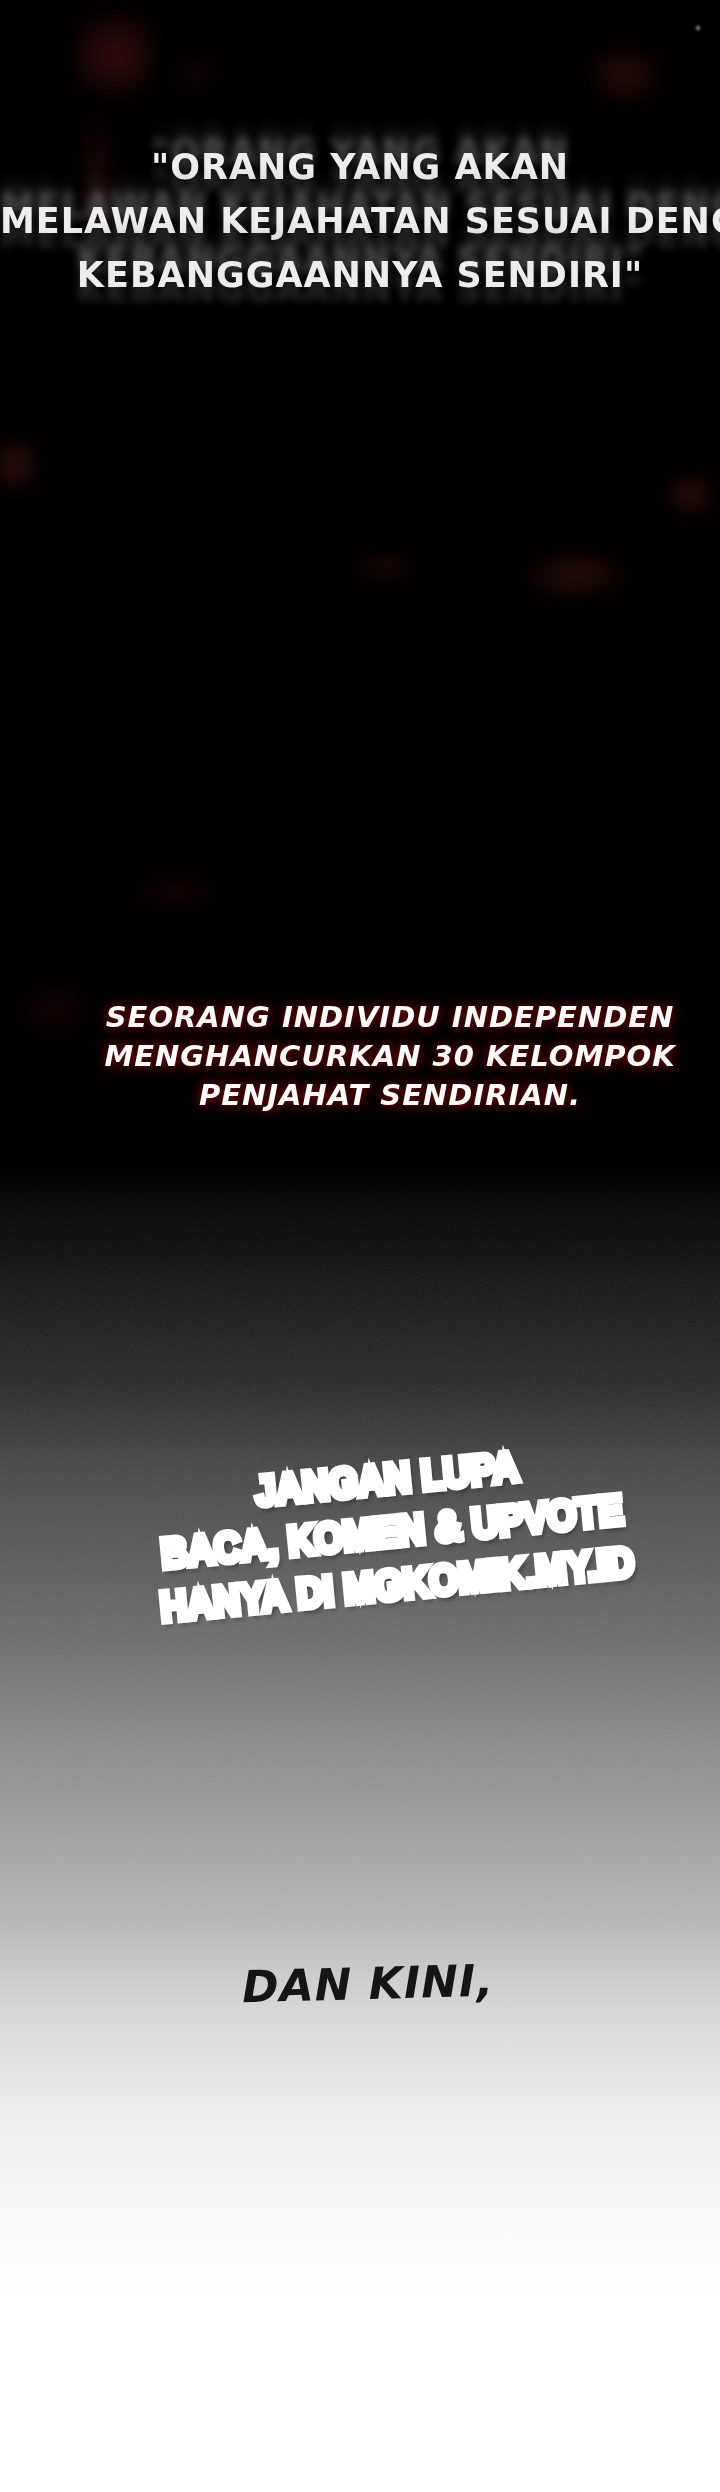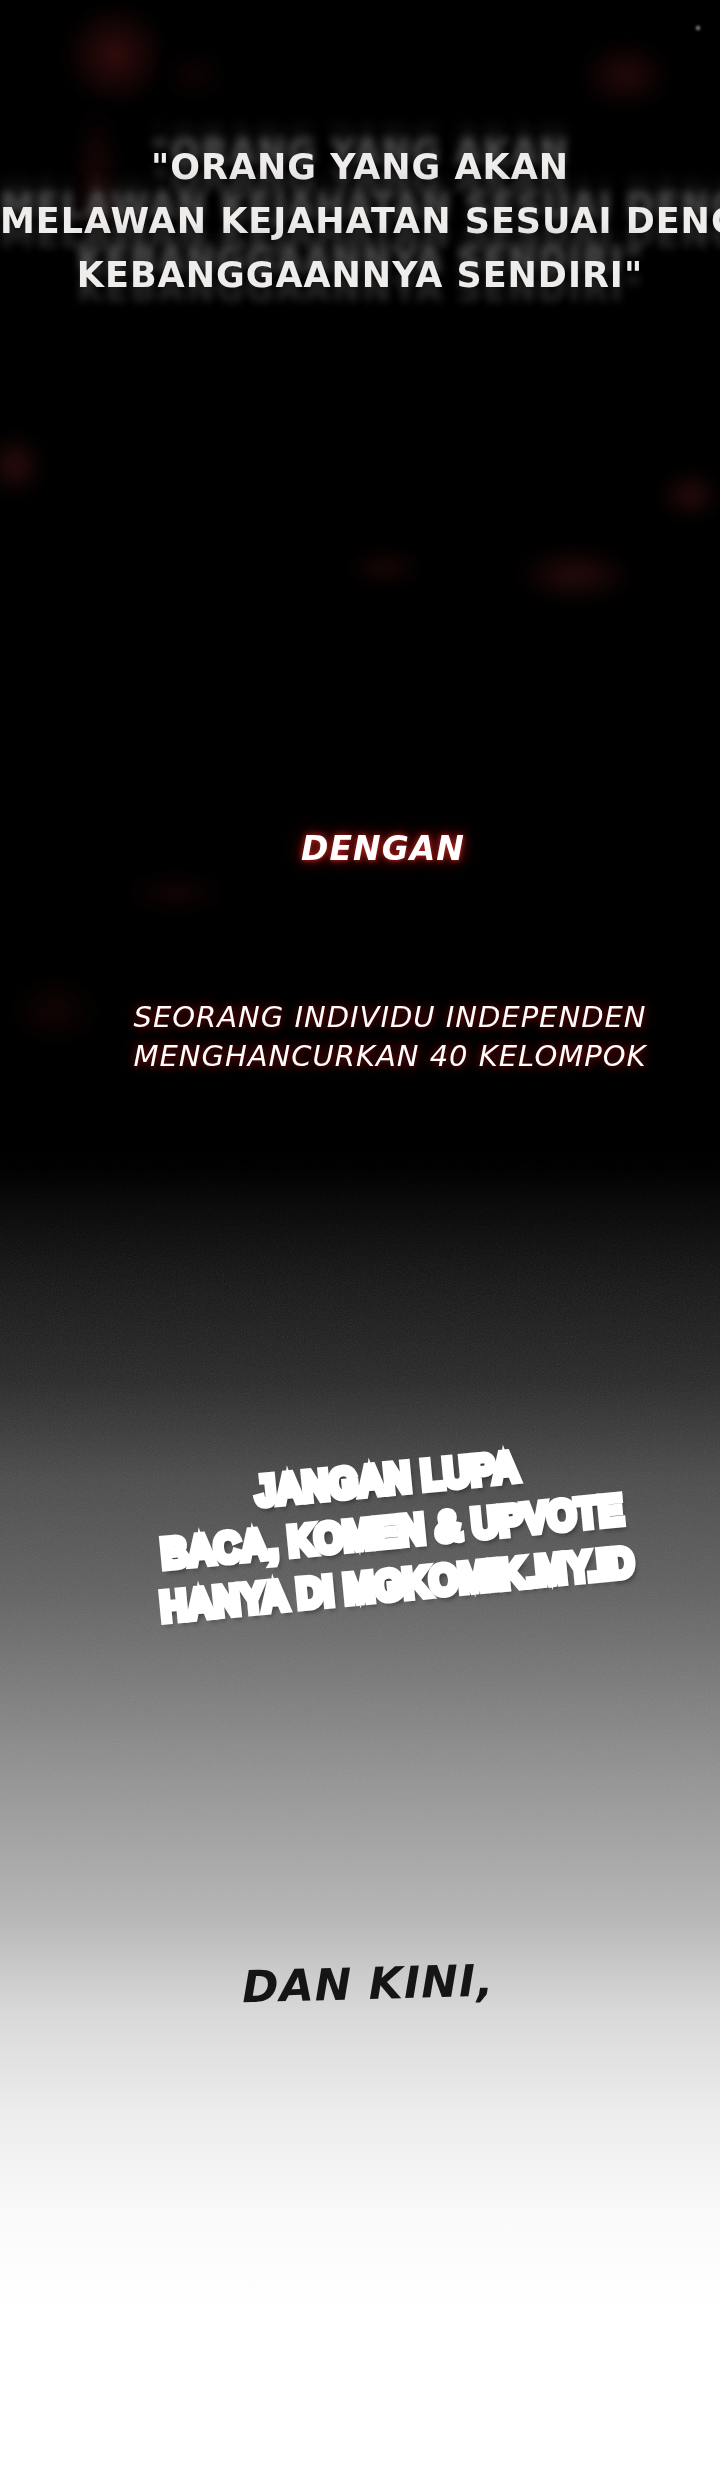--- a/index.html
+++ b/index.html
@@ -46,21 +46,21 @@
   .narr-intro{
     top:826px;left:383px;transform:translateX(-50%);
     font-style:italic;font-weight:bold;font-size:33px;line-height:45px;letter-spacing:1px;
     color:#fff;
     text-shadow:0 0 6px rgba(190,40,35,.9),0 0 14px rgba(150,25,20,.75),
                 0 0 26px rgba(120,15,15,.55),1px 2px 1px rgba(50,0,0,.8);
   }
 
   .narr-body{
     top:998px;left:390px;transform:translateX(-50%);
-    font-style:italic;font-weight:normal;font-size:29px;line-height:39px;letter-spacing:1px;
+    font-style:italic;font-weight:bold;font-size:29px;line-height:39px;letter-spacing:1px;
     color:#fff;
     text-shadow:0 0 8px rgba(110,14,14,.95),0 0 18px rgba(90,10,10,.8),
                 0 0 32px rgba(80,10,10,.6),1px 2px 2px rgba(40,0,0,.9);
   }
 
   .promo{
     top:1452px;left:392px;transform:translateX(-50%) rotate(-5.5deg);
     font-family:"Liberation Sans",sans-serif;font-weight:900;
   }
   .promo-line{
@@ -115,26 +115,26 @@
     <rect width="720" height="800" filter="url(#grainf)"></rect>
   </svg>
 
   <div class="caption quote">
     <span class="line">"ORANG YANG AKAN</span>
     <span class="line">MELAWAN KEJAHATAN SESUAI DENGAN</span>
     <span class="line">KEBANGGAANNYA SENDIRI"</span>
   </div>
 
   <div class="caption narr-intro">
-    <span class="line">DENGAN</span>
   </div>
 
   <div class="caption narr-body">
     <span class="line">SEORANG INDIVIDU INDEPENDEN</span>
-    <span class="line">MENGHANCURKAN 40 KELOMPOK</span>
+    <span class="line">MENGHANCURKAN 30 KELOMPOK</span>
+    <span class="line">PENJAHAT SENDIRIAN.</span>
   </div>
 
   <div class="caption promo">
     <span class="promo-line promo-1" data-text="JANGAN LUPA">JANGAN LUPA</span>
     <span class="promo-line promo-2" data-text="BACA, KOMEN &amp; UPVOTE">BACA, KOMEN &amp; UPVOTE</span>
     <span class="promo-line promo-3" data-text="HANYA DI MGKOMIK.MY.ID">HANYA DI MGKOMIK.MY.ID</span>
   </div>
 
   <div class="caption closing">
     <span class="line">DAN KINI,</span>

